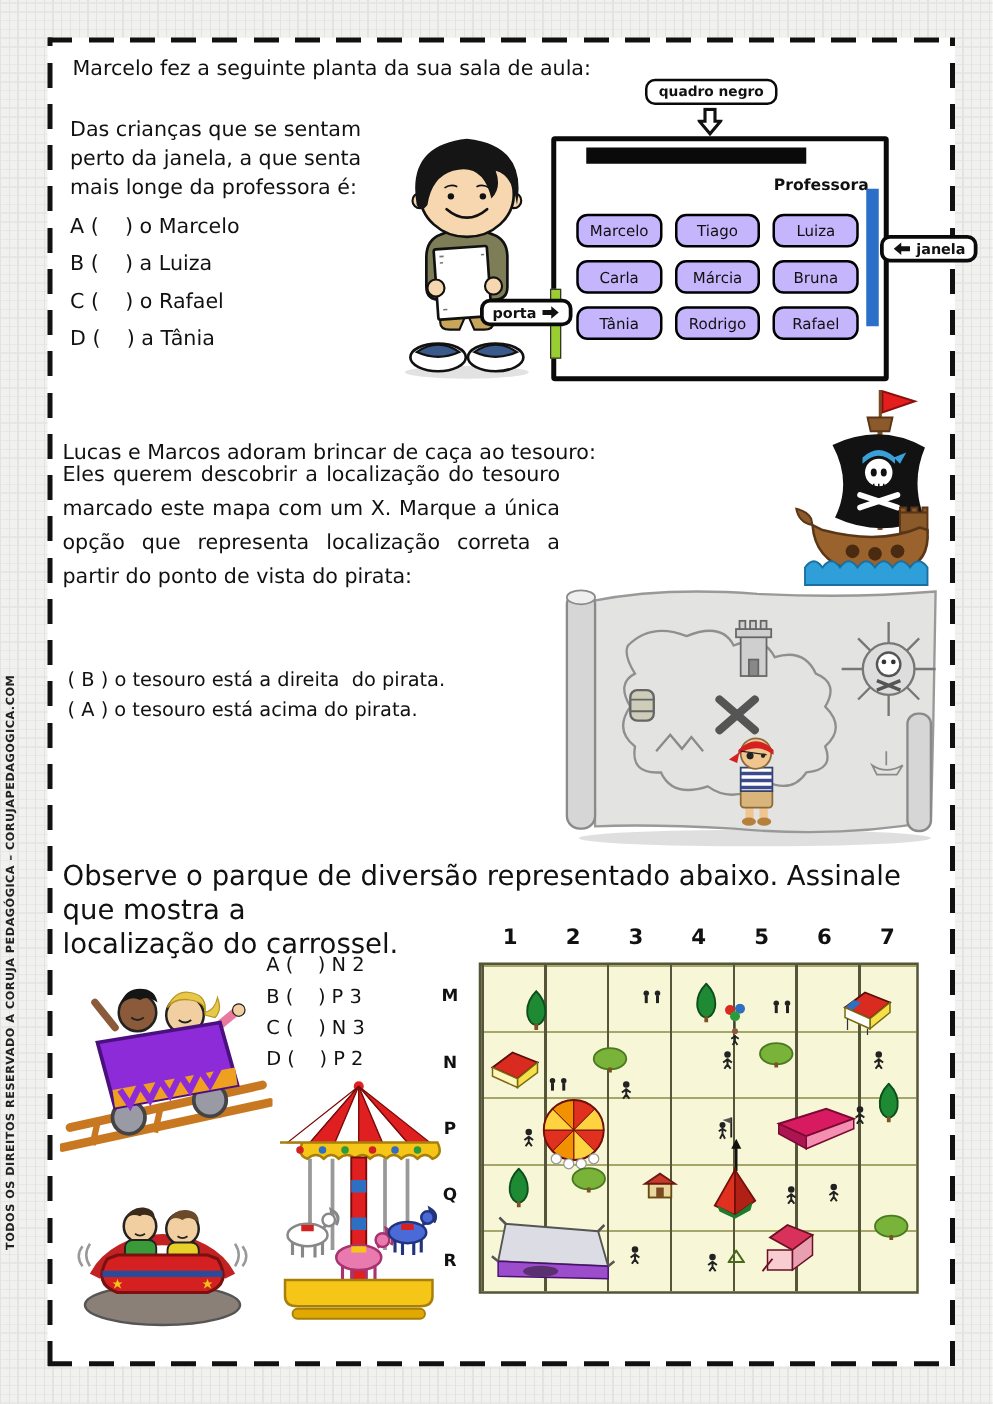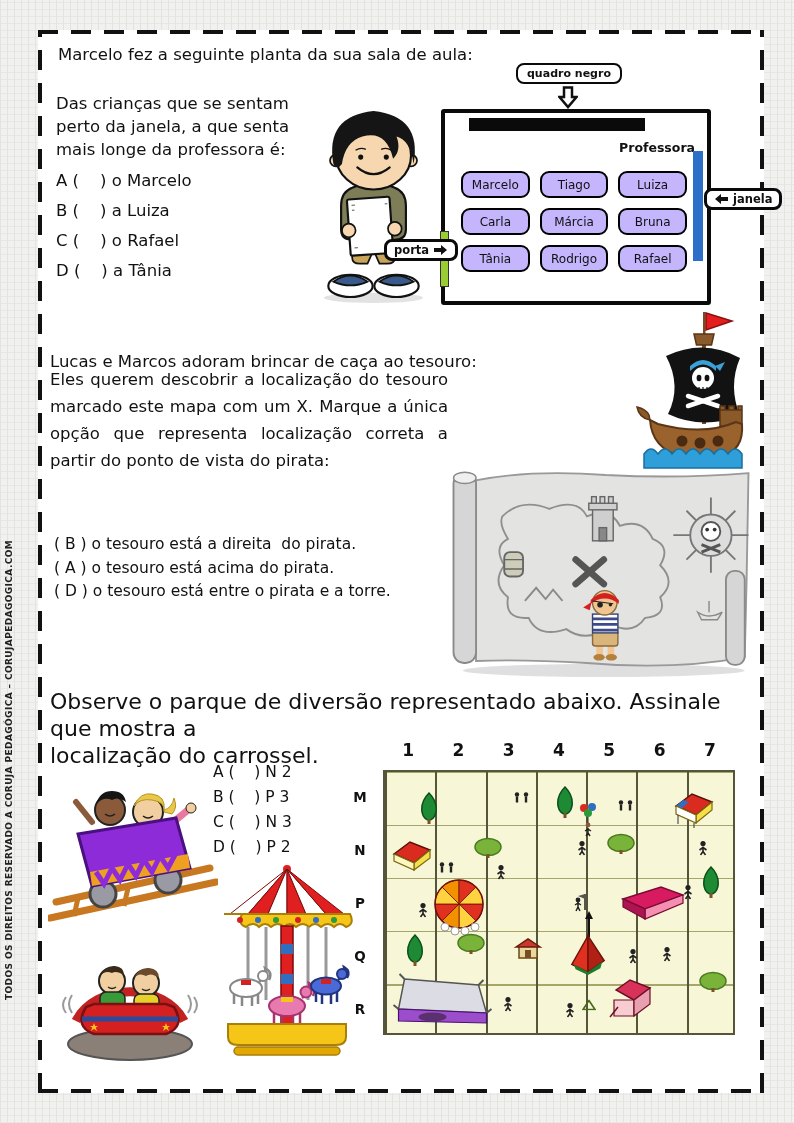--- a/index.html
+++ b/index.html
@@ -144,21 +144,20 @@
         <path d="M14 4 h-7 V1 L1 6 l6 5 V8 h7 Z" fill="#111"></path>
       </svg>
     <span>janela</span>
   </div>
 
   <div class="txt title" style="left:12px;top:298px;margin-top:24px;">Lucas e Marcos adoram brincar de caça ao tesouro:</div>
   <div class="txt" style="left:12px;top:336px;width:398px;font-size:16.5px;line-height:27px;text-align:justify;">Eles querem descobrir a localização do tesouro marcado  este mapa com um X. Marque a única opção que representa  localização correta a partir do ponto de vista do pirata:</div>
   <div class="opts" style="left:16px;top:503px;font-size:15.5px;line-height:23.5px;">
       <div class="opt">( B ) o tesouro está a direita  do pirata.</div>
       <div class="opt">( A ) o tesouro está acima do pirata.</div>
-      <div class="opt">( D ) o tesouro está entre o pirata e a torre.</div>
     </div>
 
   <div class="abs" style="left:408px;top:430px;z-index:2;">
     <svg width="310" height="218" viewBox="0 0 330 232">
       <ellipse cx="168" cy="224" rx="150" ry="7" fill="#c9c9c9" opacity="0.6"></ellipse>
       <path d="M30 22 Q90 10 170 16 Q250 20 322 14 L320 128 L318 210 Q240 224 150 216 Q80 212 32 214 Z" fill="#e3e3e1" stroke="#999" stroke-width="2"></path>
       <rect x="8" y="14" width="24" height="202" rx="11" fill="#d6d6d6" stroke="#8a8a8a" stroke-width="2"></rect>
       <ellipse cx="20" cy="19" rx="12" ry="6" fill="#efefef" stroke="#8a8a8a" stroke-width="1.5"></ellipse>
       <rect x="298" y="118" width="20" height="100" rx="9" fill="#d6d6d6" stroke="#8a8a8a" stroke-width="2"></rect>
       <path d="M60 60 Q80 40 110 52 Q140 40 150 60 Q175 50 185 70 Q210 62 220 84 Q240 92 228 112 Q246 130 228 146 Q236 166 212 168 Q200 186 178 176 Q150 196 128 180 Q98 190 88 168 Q62 170 66 146 Q48 132 62 112 Q50 92 66 84 Q56 68 60 60Z" fill="none" stroke="#8f8f8f" stroke-width="2"></path>

